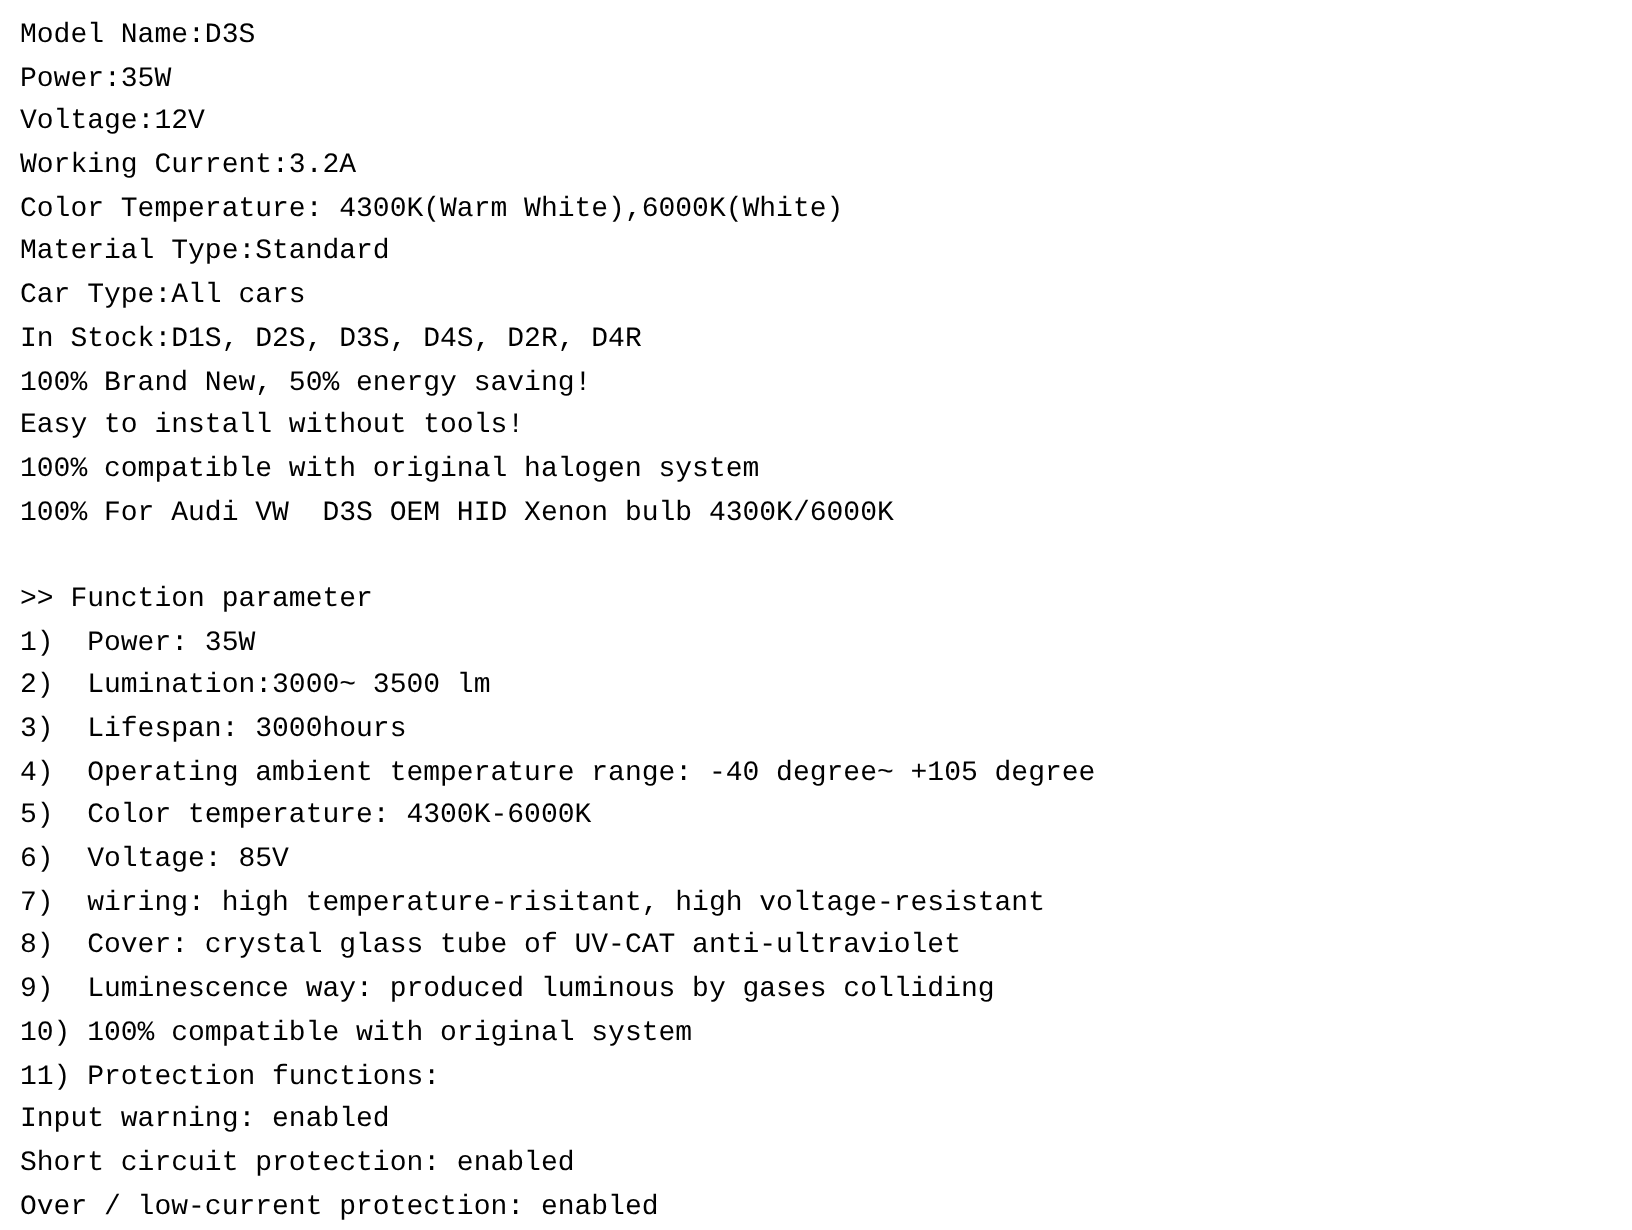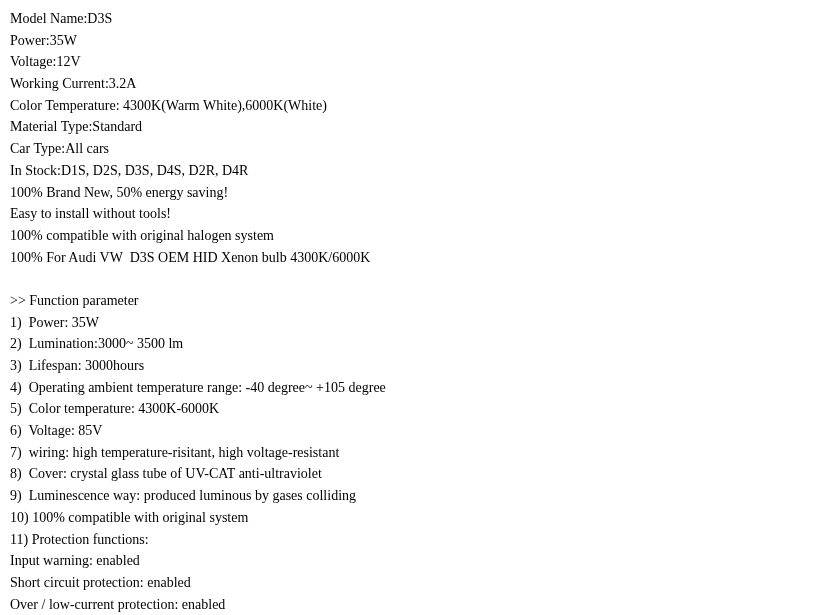--- a/index.html
+++ b/index.html
@@ -1,19 +1,18 @@
 <!DOCTYPE html>
 <html><head>
   <meta charset="utf-8">
   <style>
     * {
       margin: 0;
       padding: 0;
       box-sizing: border-box;
-      font-family: Liberation Serif, serif;
     }
     body {
       background: #ffffff;
       font-family: 'Courier New', Courier, monospace;
       font-size: 14px;
       color: #000000;
       width: 816px;
       min-height: 615px;
       padding: 8px 10px;
       line-height: 1.55;

